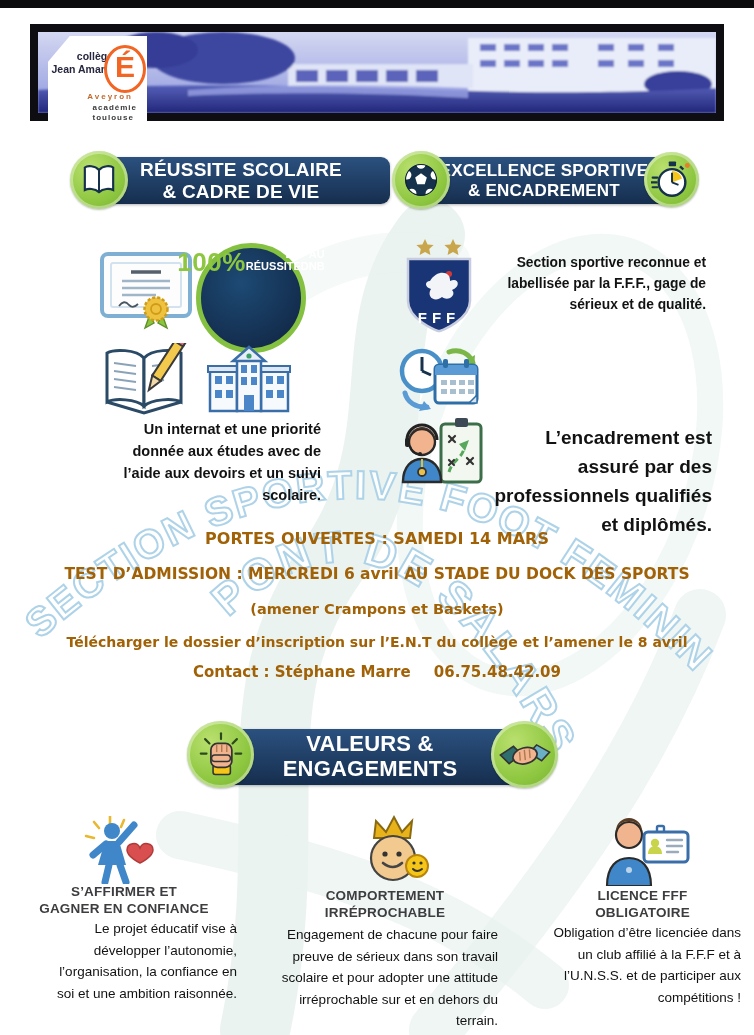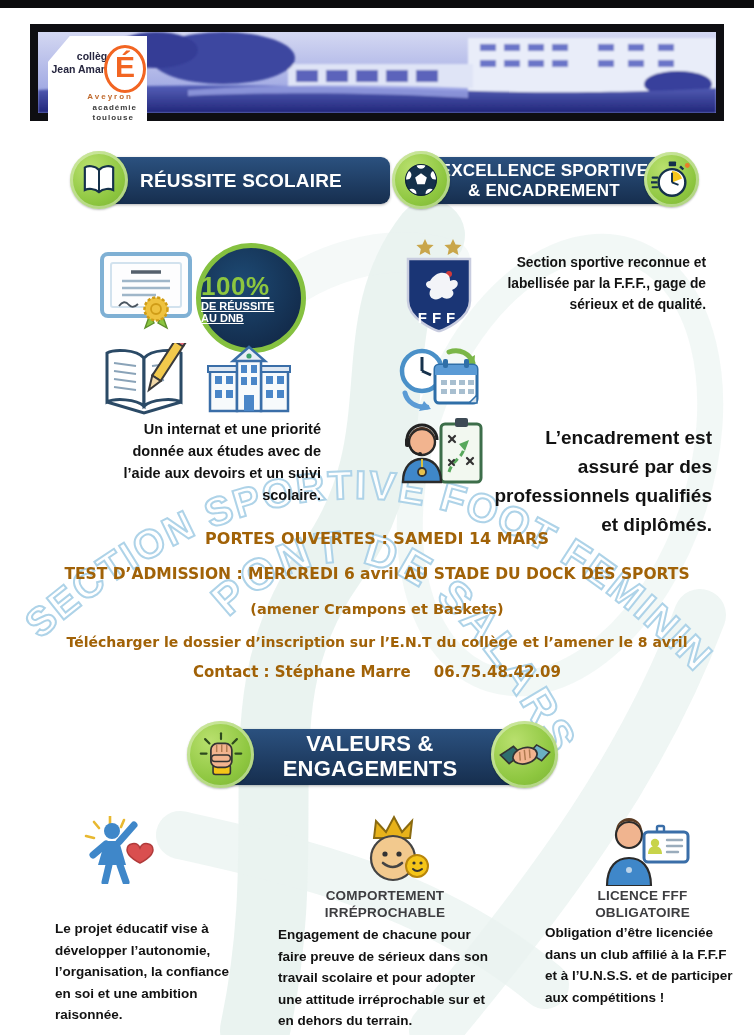--- a/index.html
+++ b/index.html
@@ -41,34 +41,34 @@
   .b2-circle-l{left:392px;top:151px;width:58px;height:58px;}
   .b2-pill{left:414px;top:157px;width:260px;height:47px;font-size:17px;}
   .b2-circle-r{left:644px;top:152px;width:55px;height:55px;}
   .b3-circle-l{left:187px;top:721px;width:67px;height:67px;}
   .b3-pill{left:216px;top:729px;width:308px;height:56px;font-size:22px;}
   .b3-circle-r{left:491px;top:721px;width:67px;height:67px;}
 
   
   .dnb-circle{left:196px;top:243px;width:100px;height:100px;border-radius:50%;
               background:radial-gradient(circle at 40% 35%,#1d4a74,#132c4c 75%);
-              border:5px solid #85c140;color:#fff;text-align:left;z-index:2;
-              display:flex;flex-direction:column;justify-content:center;line-height:1.1;text-decoration:underline;}
+              border:5px solid #85c140;color:#fff;text-align:right;z-index:2;
+              display:flex;flex-direction:row;justify-content:center;line-height:1.1;}
   .dnb-circle .pct{color:#8dc63f;font-weight:800;font-size:26px;letter-spacing:.5px;}
   .dnb-circle .sub{font-weight:bold;font-size:11px;}
   .body-text{font-weight:bold;font-size:14.5px;line-height:1.52;color:#121212;z-index:2;text-align:right;}
 
   
   .announce{width:754px;text-align:center;font-family:"DejaVu Sans",sans-serif;
             font-weight:bold;color:#a16207;z-index:3;}
 
   
   .val-title{font-weight:bold;font-size:13.5px;line-height:1.25;color:#3d3d40;text-align:center;
              letter-spacing:.2px;z-index:2;}
-  .val-text{font-weight:bold;font-size:13.5px;line-height:1.6;color:#121212;z-index:2;}
+  .val-text{font-weight:normal;font-size:13.5px;line-height:1.6;color:#121212;z-index:2;text-align:right;}
   .icon{z-index:2;}
 </style>
 </head>
 <body>
 
 <div class="page">
 
   <svg class="abs bg-layer" width="754" height="1035" viewBox="0 0 754 1035">
     <g opacity="0.55" fill="none" stroke="#d9eae5" stroke-linecap="round">
       <ellipse cx="560" cy="465" rx="140" ry="225" stroke-width="26" transform="rotate(18 560 465)" opacity="0.6"></ellipse>
@@ -158,20 +158,21 @@
   </div>
 
   <div class="abs gcircle b1-circle">
     <svg width="40" height="40" viewBox="0 0 48 48">
       <path d="M24 12 C19 6.5 10 6.5 7 9 V36 C11 34 19 34 24 38.5 C29 34 37 34 41 36 V9 C38 6.5 29 6.5 24 12 Z" fill="#fff" stroke="#15314b" stroke-width="2.6"></path>
       <path d="M24 12 V38.5" stroke="#15314b" stroke-width="2.4"></path>
     </svg>
   </div>
   <div class="abs pill b1-pill">
     <div>RÉUSSITE SCOLAIRE</div>
+    <div>&amp; CADRE DE VIE</div>
   </div>
 
   <div class="abs gcircle b2-circle-l">
     <svg width="40" height="40" viewBox="0 0 48 48">
       <defs>
           <clipPath id="ballclip">
             <circle cx="24" cy="24" r="18"></circle>
           </clipPath>
         </defs>
       <circle cx="24" cy="24" r="18.5" fill="#15314b" stroke="#0d2238" stroke-width="1.5"></circle>
@@ -389,20 +390,24 @@
         <line x1="52" y1="4" x2="49" y2="11"></line>
     </g>
     <circle cx="40" cy="15" r="8" fill="#3f87c9"></circle>
     <path d="M33 25 h14 l7 24 h-28 Z" fill="#3f87c9"></path>
     <line x1="47" y1="26" x2="62" y2="9" stroke="#3f87c9" stroke-width="7" stroke-linecap="round"></line>
     <line x1="34" y1="28" x2="21" y2="39" stroke="#3f87c9" stroke-width="7" stroke-linecap="round"></line>
     <line x1="37" y1="49" x2="33" y2="66" stroke="#3f87c9" stroke-width="7" stroke-linecap="round"></line>
     <line x1="48" y1="49" x2="54" y2="66" stroke="#3f87c9" stroke-width="7" stroke-linecap="round"></line>
     <path d="M68 32 c-3 -7 -13 -5 -13 2 c0 7 13 13 13 13 c0 0 13 -6 13 -13 c0 -7 -10 -9 -13 -2 Z" fill="#d94f4f" stroke="#b03a3a" stroke-width="1.5"></path>
   </svg>
+  <div class="abs val-title" style="left:28px;top:884px;width:192px">
+    <div>S’AFFIRMER ET</div>
+    <div>GAGNER EN CONFIANCE</div>
+  </div>
   <div class="abs val-text" style="left:55px;top:918px;width:182px">Le projet éducatif vise à développer l’autonomie, l’organisation, la confiance en soi et une ambition raisonnée.</div>
 
   <svg class="abs icon" style="left:344px;top:814px" width="92" height="72" viewBox="0 0 92 72">
     <path d="M30 24 L32 7 L42 18 L50 3 L58 18 L68 7 L66 24 Z" fill="#e8b21a" stroke="#8a6a10" stroke-width="2"></path>
     <circle cx="49" cy="44" r="22" fill="#f2c98e" stroke="#444" stroke-width="2.2"></circle>
     <circle cx="41" cy="40" r="2.6" fill="#333"></circle>
       <circle cx="55" cy="40" r="2.6" fill="#333"></circle>
     <path d="M39 49 Q49 57 58 49" fill="none" stroke="#444" stroke-width="2.6" stroke-linecap="round"></path>
     <circle cx="73" cy="52" r="11" fill="#f5c518" stroke="#b8860b" stroke-width="2"></circle>
     <circle cx="70" cy="49" r="1.6" fill="#333"></circle>

